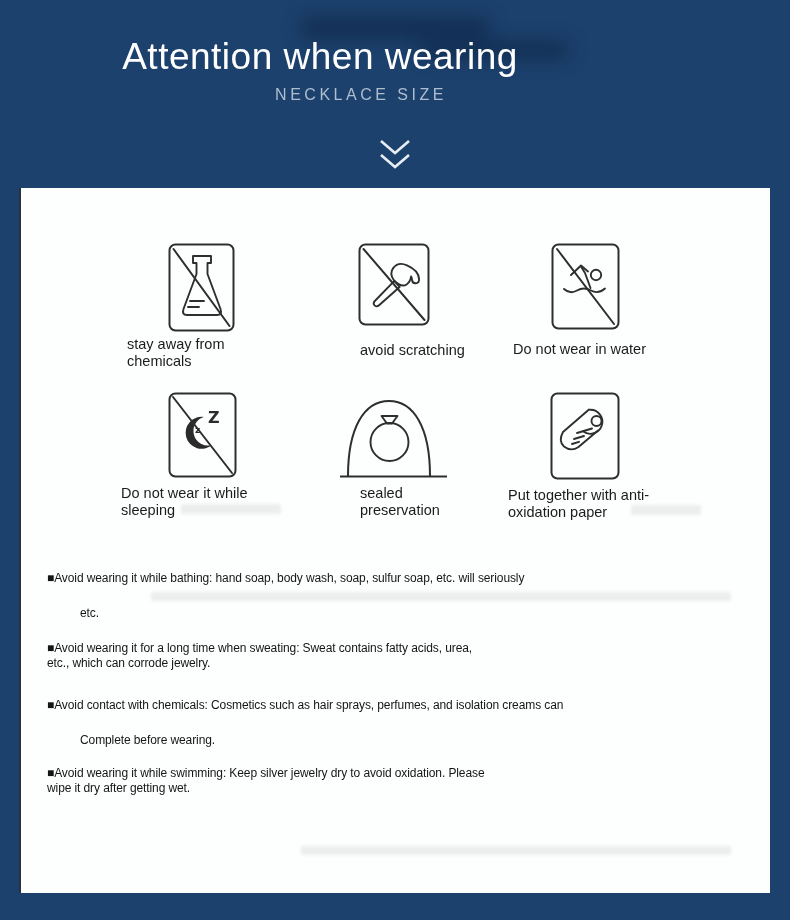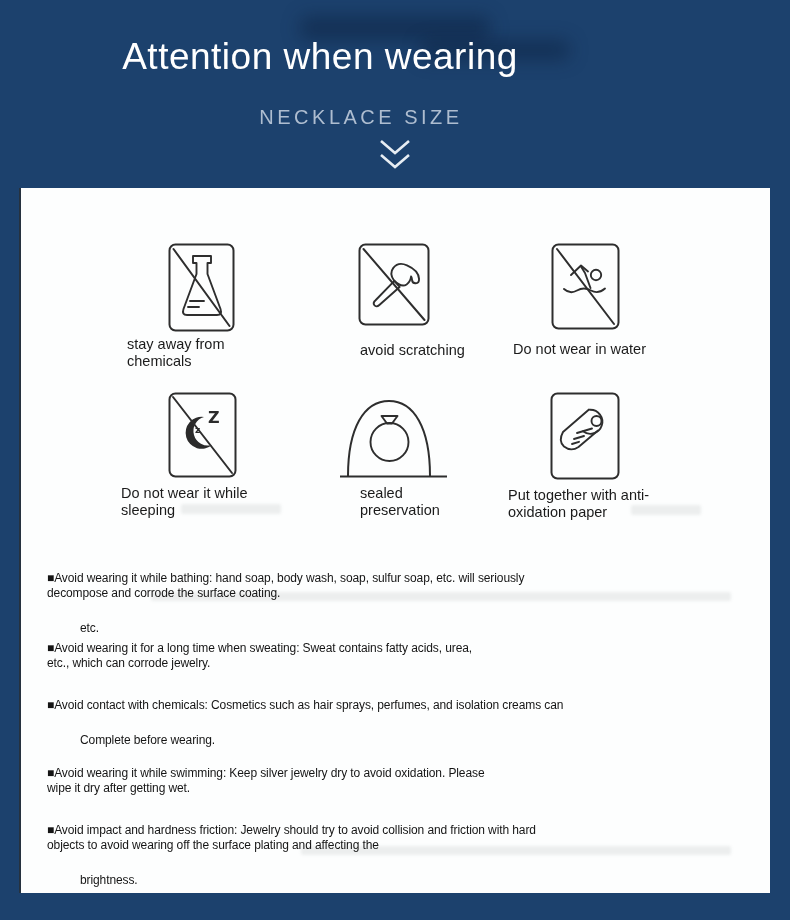--- a/index.html
+++ b/index.html
@@ -10,22 +10,22 @@
     background:#1c416d;
     font-family:"Liberation Sans","DejaVu Sans",sans-serif;
     overflow:hidden;
   }
   .ghost { position:absolute; background:rgba(6,22,48,.38); filter:blur(9px); border-radius:8px; }
   .page-title {
     position:absolute; top:36px; left:0; width:640px;
     text-align:center; color:#ffffff; font-size:37px; font-weight:500; letter-spacing:.5px;
   }
   .page-subtitle {
-    position:absolute; top:106px; left:0; width:722px;
-    text-align:center; color:#aebdd0; font-size:20px; font-weight:400; letter-spacing:3.5px;
+    position:absolute; top:86px; left:0; width:722px;
+    text-align:center; color:#aebdd0; font-size:16px; font-weight:400; letter-spacing:3.5px;
   }
   .chev { position:absolute; left:377px; top:139px; }
   .card {
     position:absolute; left:19px; top:188px; width:751px; height:705px;
     background:#fdfefe; border-left:2px solid #26323f;
   }
   .icon-svg { position:absolute; }
   .care-label {
     position:absolute; white-space:pre-line;
     color:#1b1b1b; font-size:14.5px; line-height:16.5px;
@@ -114,38 +114,32 @@
   <div class="care-label" style="left:487px;top:299px;">Put together with anti-
 oxidation paper</div>
 
   <div class="artifact" style="left:130px;top:404px;width:580px;height:9px;"></div>
   <div class="artifact" style="left:160px;top:316px;width:100px;height:10px;"></div>
   <div class="artifact" style="left:610px;top:317px;width:70px;height:10px;"></div>
   <div class="artifact" style="left:280px;top:658px;width:430px;height:9px;"></div>
 
   <div class="note" style="top:383px;">
     <div class="nline">■Avoid wearing it while bathing: hand soap, body wash, soap, sulfur soap, etc. will seriously</div>
-    <div class="nline">decompose and corrode the surface coating.</div>
     <div class="nline indent">etc.</div>
   </div>
 
   <div class="note" style="top:453px;">
     <div class="nline">■Avoid wearing it for a long time when sweating: Sweat contains fatty acids, urea,</div>
     <div class="nline">etc., which can corrode jewelry.</div>
   </div>
 
   <div class="note" style="top:510px;">
     <div class="nline">■Avoid contact with chemicals: Cosmetics such as hair sprays, perfumes, and isolation creams can</div>
     <div class="nline indent">Complete before wearing.</div>
   </div>
 
   <div class="note" style="top:578px;">
     <div class="nline">■Avoid wearing it while swimming: Keep silver jewelry dry to avoid oxidation. Please</div>
     <div class="nline">wipe it dry after getting wet.</div>
   </div>
 
-  <div class="note" style="top:635px;">
-    <div class="nline">■Avoid impact and hardness friction: Jewelry should try to avoid collision and friction with hard</div>
-    <div class="nline">objects to avoid wearing off the surface plating and affecting the</div>
-    <div class="nline indent">brightness.</div>
-  </div>
 
 </div>
 
 </body></html>

